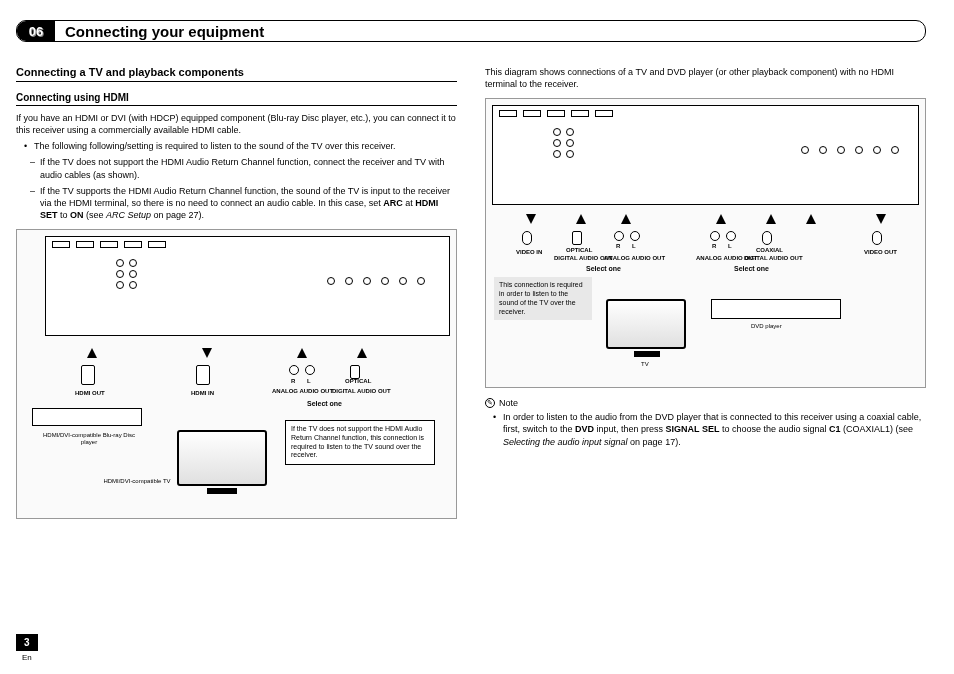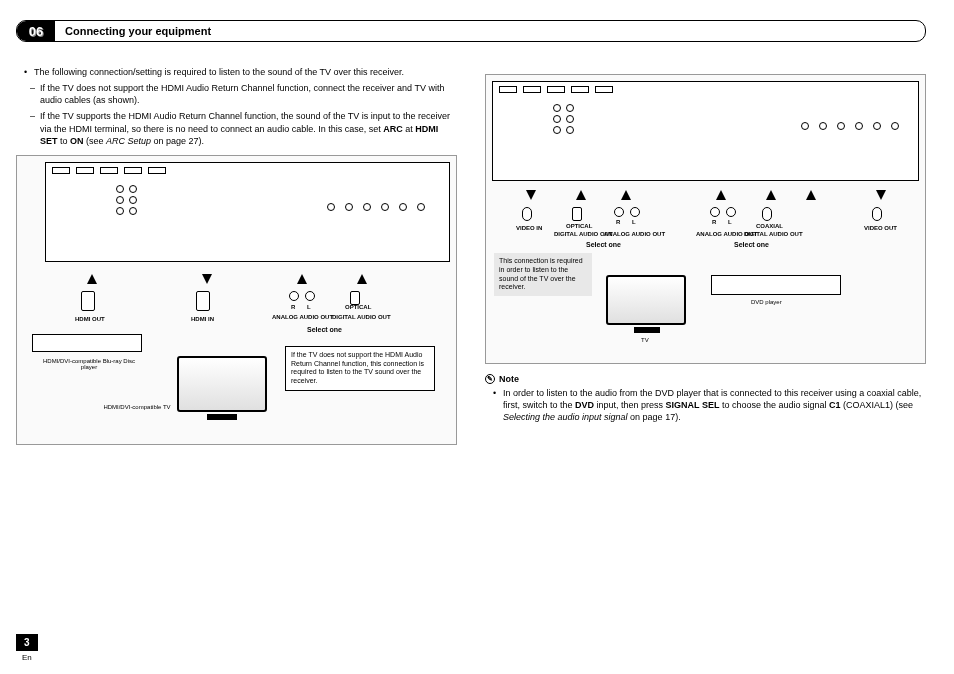--- a/index.html
+++ b/index.html
@@ -29,21 +29,21 @@
     font-size: 13px;
     width: 38px;
     height: 100%;
     display: flex;
     align-items: center;
     justify-content: center;
     text-shadow: 1px 1px 0 #888;
   }
   .chapter-title {
     font-weight: bold;
-    font-size: 11px;
+    font-size: 15px;
     padding-left: 10px;
   }
   .columns {
     display: flex;
     gap: 28px;
   }
   .col {
     flex: 1;
     min-width: 0;
   }
@@ -115,21 +115,21 @@
     line-height: 1.25;
   }
   .callout.grey { background:#e8e8e8; border:none;}
   .arrow-down {
     position:absolute; width:0;height:0;
     border-left:5px solid transparent;
     border-right:5px solid transparent;
     border-top:10px solid #000;
   }
   .note-label {
-    font-weight: bold;
+    font-weight: normal;
     font-size: 9px;
     margin: 6px 0 3px 0;
     display:flex; align-items:center; gap:4px;
   }
   .note-icon {
     width:10px;height:10px;border:1px solid #000; border-radius:50%;
     display:inline-flex;align-items:center;justify-content:center;font-size:7px;
     background:#fff;
   }
   .page-footer {
@@ -156,22 +156,25 @@
 <body>
 
 <div class="chapter-header">
   <div class="chapter-num">06</div>
   <div class="chapter-title">Connecting your equipment</div>
 </div>
 
 <div class="columns">
 
   <div class="col">
+    <div class="h1">Connecting a TV and playback components</div>
+    <div class="h2">Connecting using HDMI</div>
+    <p>If you have an HDMI or DVI (with HDCP) equipped component (Blu-ray Disc player, etc.), you can connect it to this receiver using a commercially available HDMI cable.</p>
     <ul>
-      <li>The following connection/setting is required to listen to the sound of the TV over this receiver.</li>
+      <li>The following following/setting is required to listen to the sound of the TV over this receiver.</li>
     </ul>
     <ul class="dash">
       <li>If the TV does not support the HDMI Audio Return Channel function, connect the receiver and TV with audio cables (as shown).</li>
       <li>
         <span>If the TV supports the HDMI Audio Return Channel function, the sound of the TV is input to the receiver via the HDMI terminal, so there is no need to connect an audio cable. In this case, set </span><span class="bold">ARC</span><span> at </span><span class="bold">HDMI SET</span><span> to </span><span class="bold">ON</span><span> (see </span><span class="italic">ARC Setup</span><span> on page 27).</span>
       </li>
     </ul>
 
     <div class="diagram" style="height:290px;">
       <div class="receiver-panel">
@@ -236,20 +239,21 @@
         <span>HDMI/DVI-compatible TV</span>
       </div>
 
       <div class="callout" style="top:190px;left:268px;width:150px;">
         <span>If the TV does not support the HDMI Audio Return Channel function, this connection is required to listen to the TV sound over the receiver.</span>
       </div>
     </div>
   </div>
 
   <div class="col">
+    <p>This diagram shows connections of a TV and DVD player (or other playback component) with no HDMI terminal to the receiver.</p>
 
     <div class="diagram" style="height:290px;">
       <div class="receiver-panel" style="left:6px;">
         <div class="port-row">
           <div class="port"></div>
           <div class="port"></div>
           <div class="port"></div>
           <div class="port"></div>
           <div class="port"></div>
         </div>

